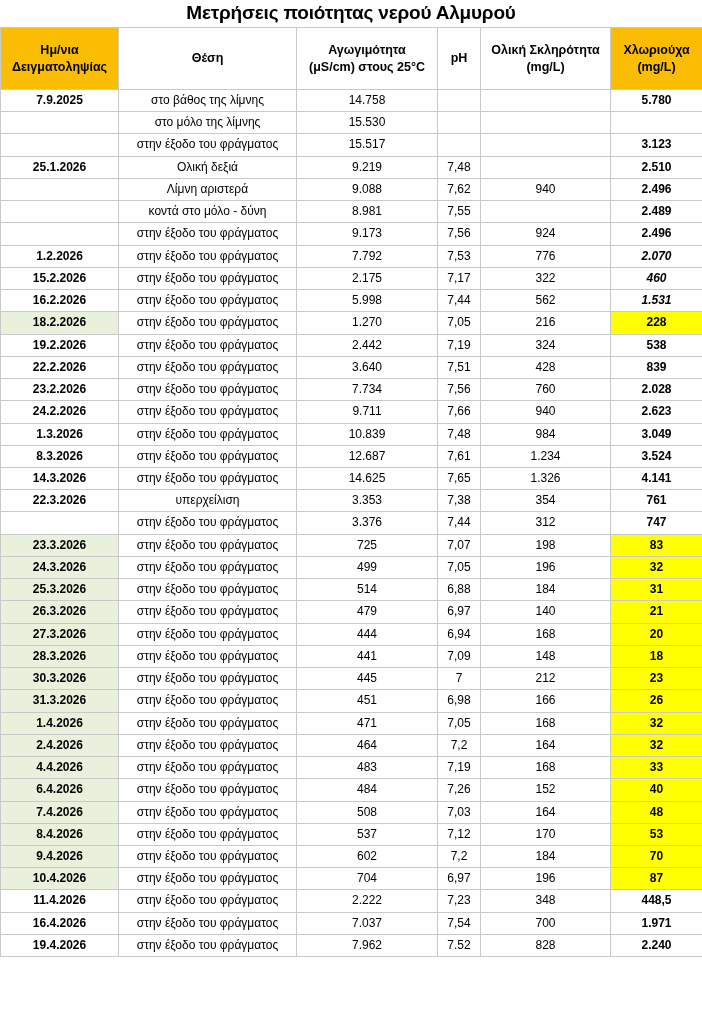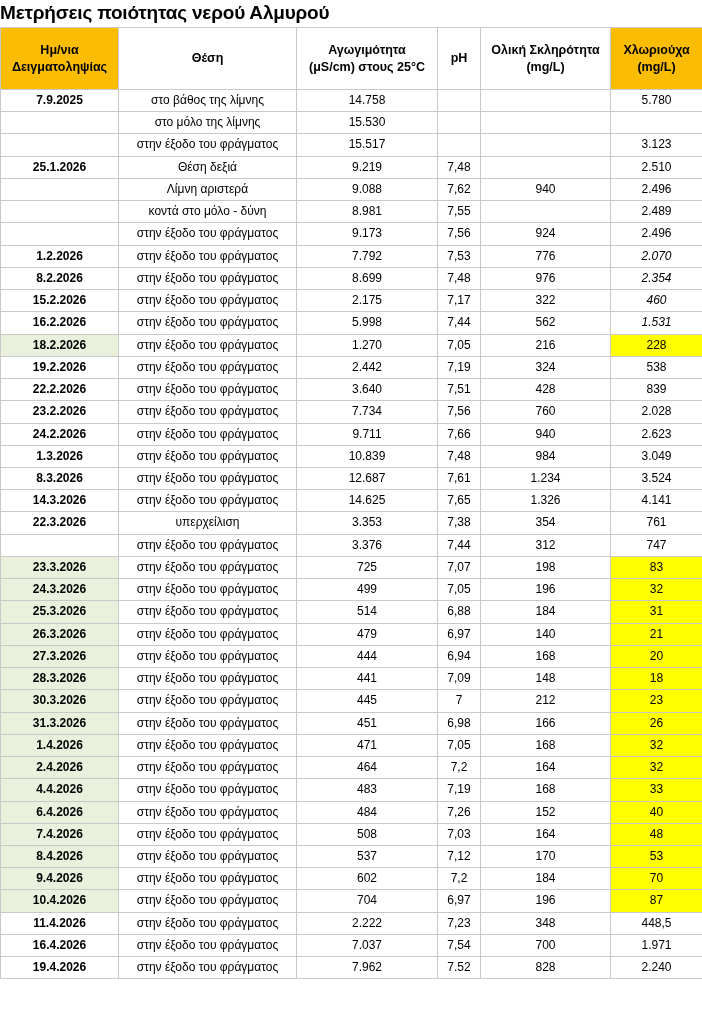--- a/index.html
+++ b/index.html
@@ -9,20 +9,21 @@
     background: #ffffff;
     font-family: "Liberation Sans", sans-serif;
     color: #000;
     overflow: hidden;
   }
   .page { width: 702px; height: 1024px; }
   .title {
     margin: 0;
     height: 27px;
     line-height: 26px;
+    text-align: center;
     font-size: 19px;
     font-weight: 700;
     letter-spacing: -0.2px;
   }
   table.data-table {
     width: 702px;
     border-collapse: collapse;
     table-layout: fixed;
   }
   th, td {
@@ -38,21 +39,21 @@
     font-weight: 700;
     line-height: 1.3;
     white-space: pre-line;
     background: #ffffff;
   }
   th.orange { background: var(--accent-orange, #FBBC04); }
   th.italic { }
   tbody tr { height: 22.24px; }
   td { font-size: 12px; line-height: 1.1; }
   td.c-date { font-weight: 700; }
-  td.c-chloride { font-weight: 400; }
+  td.c-chloride { font-weight: 700; }
   td.c-date.green { background: var(--row-green, #E9F0DC); }
   td.c-chloride.yellow { background: var(--hl-yellow, #FFFF00); }
   td.c-chloride.italic { font-style: italic; }
 </style>
 </head>
 <body>
 
 <div class="page">
   <h1 class="title">Μετρήσεις ποιότητας νερού Αλμυρού</h1>
 
@@ -99,21 +100,21 @@
         <tr>
           <td class="c-date"></td>
           <td class="c-location">στην έξοδο του φράγματος</td>
           <td class="c-conductivity">15.517</td>
           <td class="c-ph"></td>
           <td class="c-hardness"></td>
           <td class="c-chloride">3.123</td>
         </tr>
         <tr>
           <td class="c-date">25.1.2026</td>
-          <td class="c-location">Θέση δεξιά</td>
+          <td class="c-location">Ολική δεξιά</td>
           <td class="c-conductivity">9.219</td>
           <td class="c-ph">7,48</td>
           <td class="c-hardness"></td>
           <td class="c-chloride">2.510</td>
         </tr>
         <tr>
           <td class="c-date"></td>
           <td class="c-location">Λίμνη αριστερά</td>
           <td class="c-conductivity">9.088</td>
           <td class="c-ph">7,62</td>
@@ -136,28 +137,20 @@
           <td class="c-hardness">924</td>
           <td class="c-chloride">2.496</td>
         </tr>
         <tr>
           <td class="c-date">1.2.2026</td>
           <td class="c-location">στην έξοδο του φράγματος</td>
           <td class="c-conductivity">7.792</td>
           <td class="c-ph">7,53</td>
           <td class="c-hardness">776</td>
           <td class="c-chloride italic">2.070</td>
-        </tr>
-        <tr>
-          <td class="c-date">8.2.2026</td>
-          <td class="c-location">στην έξοδο του φράγματος</td>
-          <td class="c-conductivity">8.699</td>
-          <td class="c-ph">7,48</td>
-          <td class="c-hardness">976</td>
-          <td class="c-chloride italic">2.354</td>
         </tr>
         <tr>
           <td class="c-date">15.2.2026</td>
           <td class="c-location">στην έξοδο του φράγματος</td>
           <td class="c-conductivity">2.175</td>
           <td class="c-ph">7,17</td>
           <td class="c-hardness">322</td>
           <td class="c-chloride italic">460</td>
         </tr>
         <tr>

